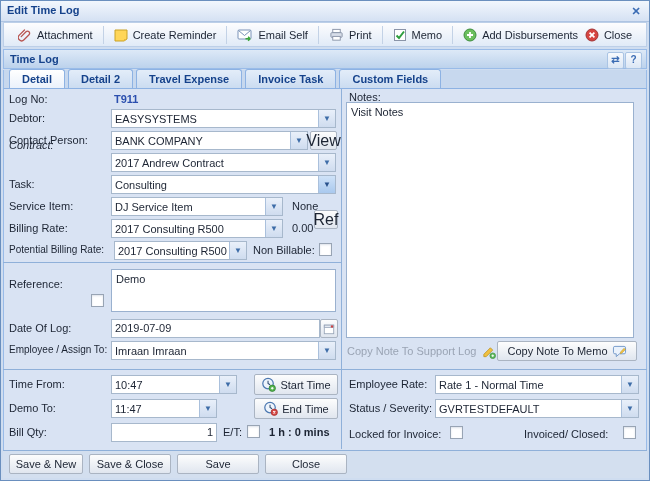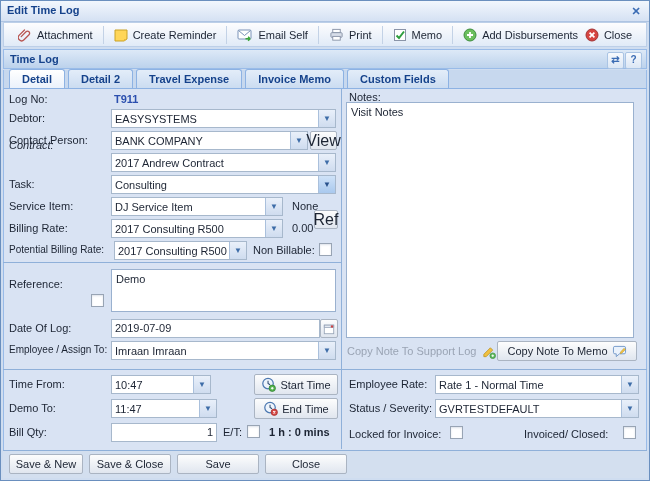--- a/index.html
+++ b/index.html
@@ -157,21 +157,21 @@
   <div class="panelheader">
     <span class="ttl">Time Log</span>
     <span class="tool-mini" style="right:22px;"><span class="icon">⇄</span></span>
     <span class="tool-mini" style="right:4px;"><span class="icon">?</span></span>
   </div>
 
   <div class="tabstrip">
     <span class="tab active">Detail</span>
     <span class="tab">Detail 2</span>
     <span class="tab">Travel Expense</span>
-    <span class="tab">Invoice Memo</span>
+    <span class="tab">Invoice Task</span>
     <span class="tab">Custom Fields</span>
   </div>
 
   <div class="content"></div>
   <div class="vline" style="left:340px;top:88px;height:360px;"></div>
   <div class="hline" style="left:2px;top:261px;width:338px;"></div>
   <div class="hline" style="left:2px;top:368px;width:644px;"></div>
 
   <div class="lbl" style="left:8px;top:92px;">Log No:</div>
   <div class="val lognoval" style="left:113px;top:92px;">T911</div>
@@ -241,21 +241,21 @@
       </span>
   </div>
 
   <div class="lbl" style="left:8px;top:343px;font-size:10px;">Employee / Assign To:</div>
   <div class="combo" style="left:110px;top:340px;width:225px;">
     <span class="txt">Imraan Imraan</span>
     <span class="arrow">▼</span>
   </div>
 
   <div class="lbl" style="left:8px;top:377px;">Time From:</div>
-  <div class="combo" style="left:110px;top:374px;width:100px;gap:46px;">
+  <div class="combo" style="left:110px;top:374px;width:126px;gap:46px;">
     <span class="txt">10:47</span>
     <span class="arrow">▼</span>
   </div>
   <div class="btn md" style="left:253px;top:373px;width:84px;height:21px;">
     <span class="icon">
         <svg width="15" height="15" viewBox="0 0 16 16">
           <circle cx="7.5" cy="7" r="5.6" fill="#eef4fc" stroke="#4a77b0" stroke-width="1.3"></circle>
           <path d="M7.5 4v3l2.2 1.3" stroke="#2c4a70" stroke-width="1.1" fill="none"></path>
           <circle cx="12" cy="12" r="3.4" fill="#55b54d" stroke="#2e7d32" stroke-width=".8"></circle>
           <path d="M10.6 12h2.8M12 10.6v2.8" stroke="#fff" stroke-width="1.1"></path>

